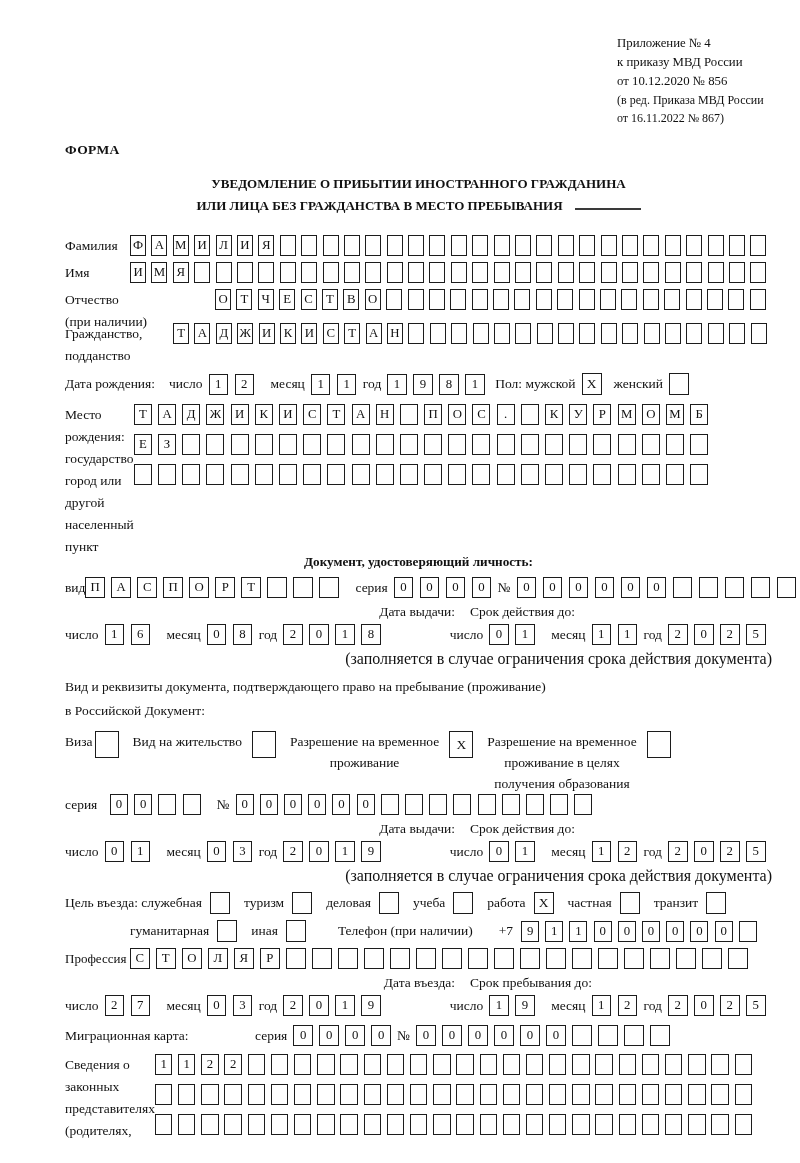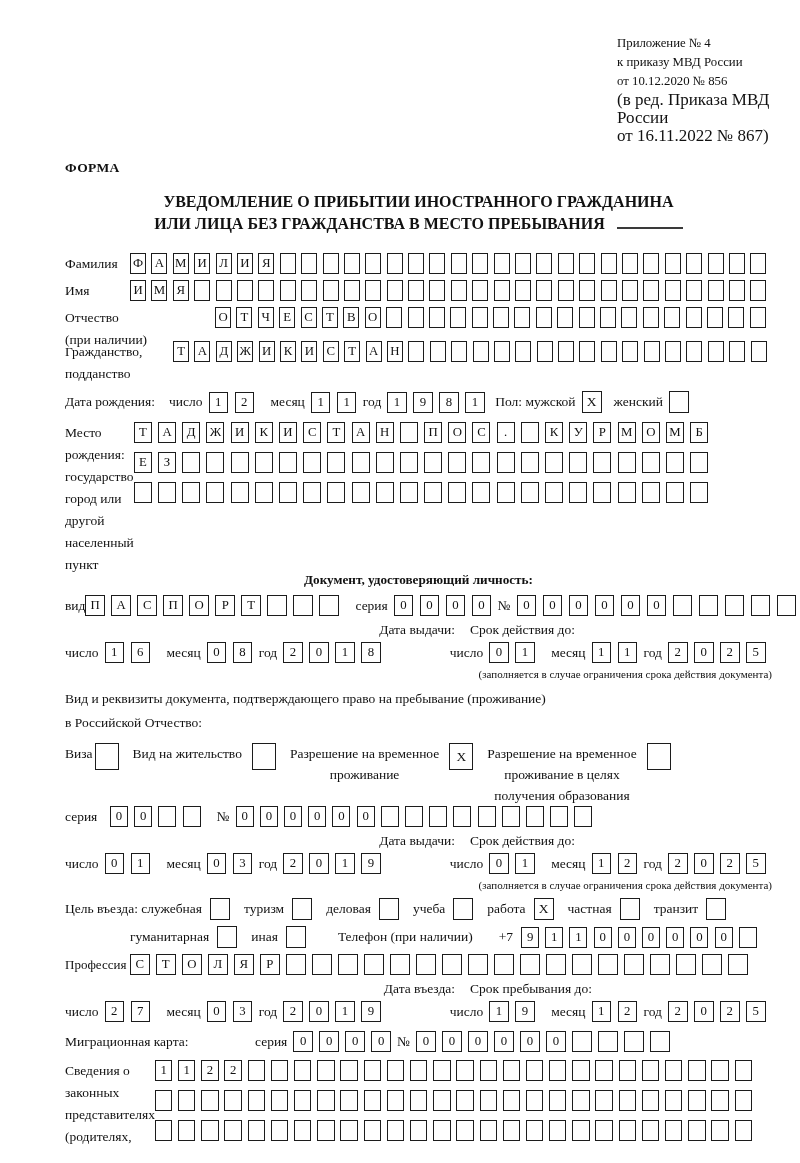--- a/index.html
+++ b/index.html
@@ -6,26 +6,26 @@
   html,body { background:#ffffff; }
   body {
     width:800px; height:1163px; overflow:hidden;
     font-family:"Liberation Serif","DejaVu Serif",serif;
     color:#111; font-size:13.5px;
   }
   .page { padding:34px 28px 0 65px; position:relative; }
 
   
   .hdr { margin-left:552px; line-height:19px; font-size:12.8px; }
-  .hdr .amend { font-size:17px; line-height:18px; }
+  .hdr .amend { font-size:12px; line-height:18px; }
   .hdr .amend:first-of-type { margin-top:3px; }
   .forma { padding-right:34px; font-weight:bold; font-size:13.5px; margin-top:15px; letter-spacing:0.4px; }
 
   
-  .title { text-align:center; font-weight:bold; font-size:16px; margin-top:15px; line-height:22px; }
+  .title { text-align:center; font-weight:bold; font-size:13px; margin-top:15px; line-height:22px; }
   .tline { display:inline-block; width:66px; border-bottom:2.2px solid #3a3a3a; margin-left:12px; vertical-align:baseline; }
   .sec1 { font-weight:bold; font-size:12.9px; margin-top:27px; letter-spacing:0.35px; white-space:nowrap; }
 
   
   .row { display:flex; align-items:center; margin-bottom:6px; flex-wrap:nowrap; }
   .row.top { align-items:flex-start; }
   .lbl, .dlbl, .plbl { white-space:nowrap; }
   .lbl { display:inline-block; }
   .w65 { width:65px; }
   .w115 { width:115px; }
@@ -56,21 +56,21 @@
 
   
   .dual { display:flex; align-items:center; margin-bottom:5px; }
   .dual .half-l { width:390px; display:flex; align-items:center; }
   .dual .half-r { flex:1; display:flex; align-items:center; }
   .dhead-row { display:flex; margin-top:6px; margin-bottom:4px; }
   .dhead-l { width:390px; padding-left:95px;text-align:right; }
   .dhead-r { flex:1; padding-left:15px; }
   .dlbl { margin-right:6px; }
   .dgap { margin-left:10px; }
-  .note { font-size:11px; text-align:right; padding-right:0px; margin:1px 0 7px 0; }
+  .note { font-size:16px; text-align:right; padding-right:0px; margin:1px 0 7px 0; }
 
   .dochead { text-align:center; font-weight:bold; font-size:13.2px; margin:6px 0 7px 0; }
   .plain { line-height:24px; }
 
   
   .permits { align-items:flex-start; margin-top:8px; margin-bottom:12px; }
   .permits .chk { margin-left:10px; margin-right:14px; margin-top:0px; }
   .pcol { text-align:center; line-height:21px; }
 
   .purpose .chk { margin-left:8px; margin-right:14px; }
@@ -435,21 +435,21 @@
           <span class="cb">2</span>
           <span class="cb">0</span>
           <span class="cb">2</span>
           <span class="cb">5</span>
         </span>
     </div>
   </div>
   <div class="note">(заполняется в случае ограничения срока действия документа)</div>
 
   <div class="plain">Вид и реквизиты документа, подтверждающего право на пребывание (проживание)</div>
-  <div class="plain">в Российской Отчество:</div>
+  <div class="plain">в Российской Документ:</div>
 
   <div class="row permits">
     <span class="plbl" style="margin-top:3px;">Виза</span>
     <span class="chk big" style="margin-left:2px;"></span>
     <span class="plbl" style="margin-top:3px;">Вид на жительство</span>
     <span class="chk big"></span>
     <div class="pcol">
       <div>Разрешение на временное</div>
       <div>проживание</div>
     </div>

